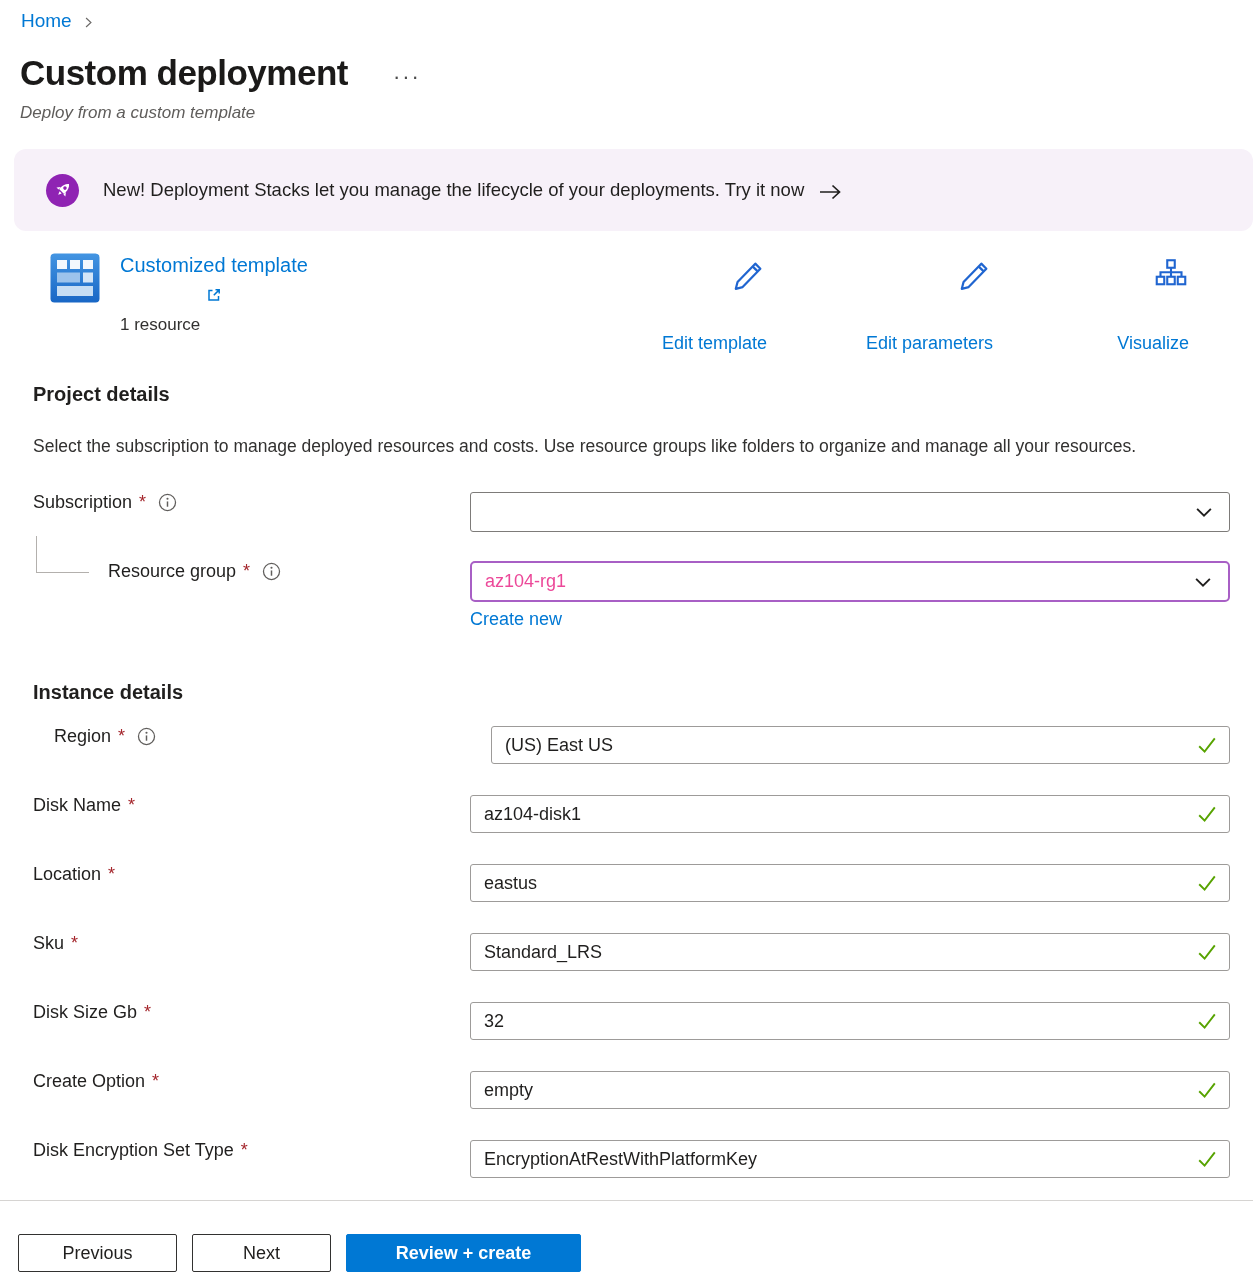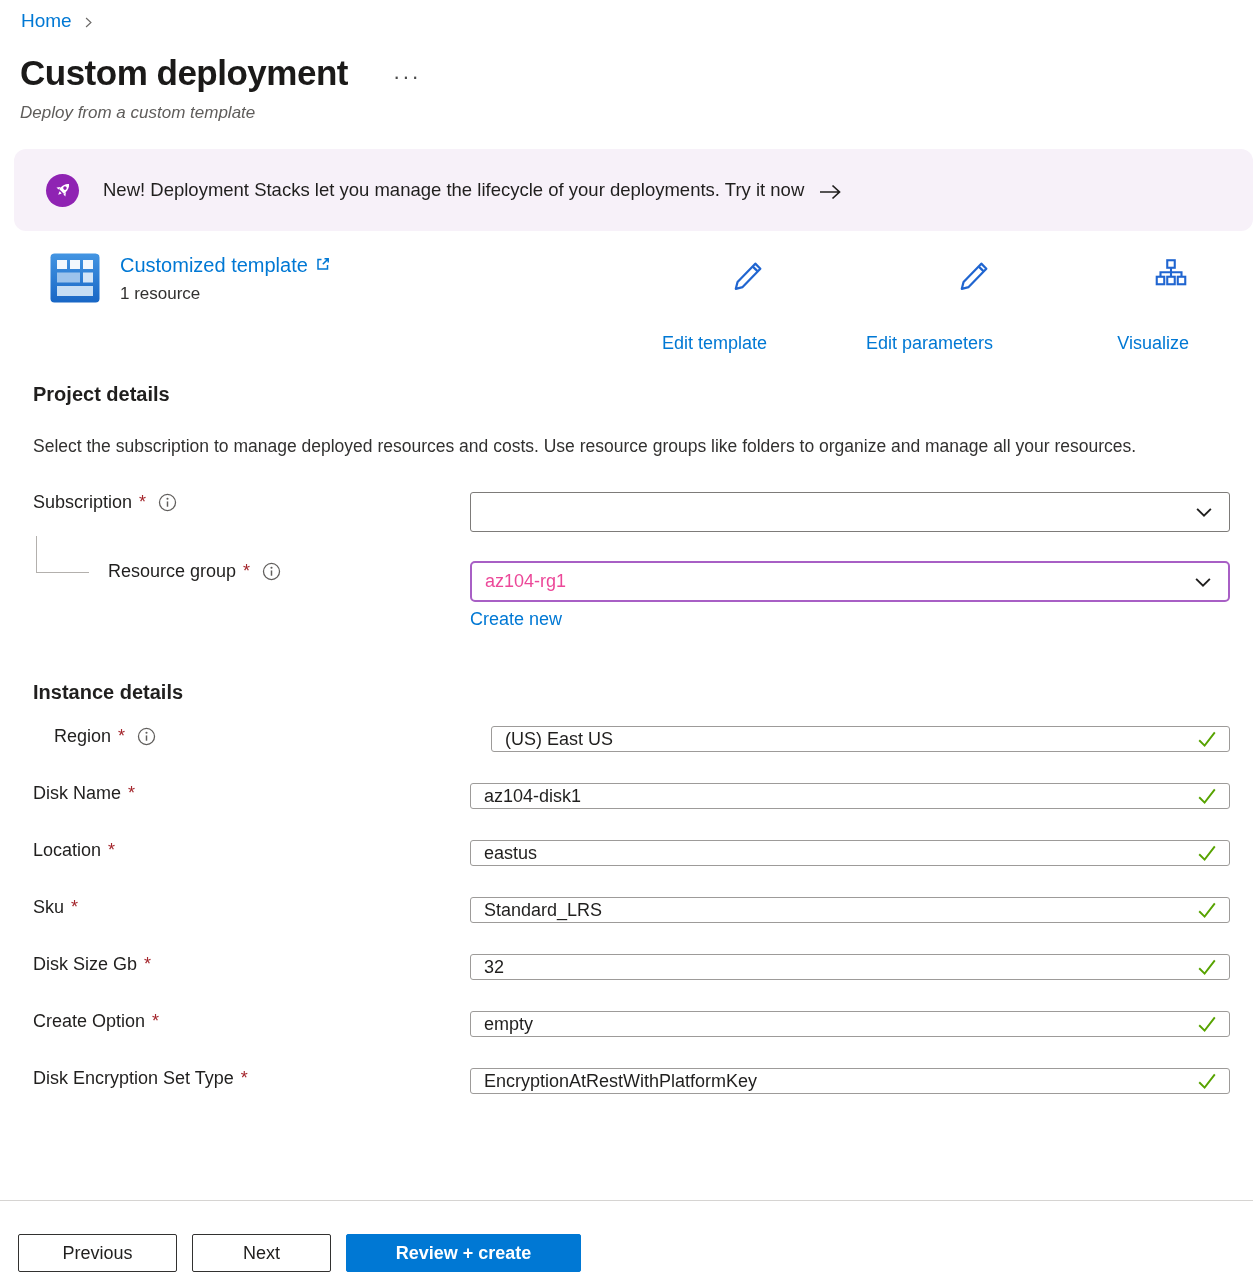--- a/index.html
+++ b/index.html
@@ -28,21 +28,21 @@
     display:flex; align-items:center; justify-content:center; }
   .banner-text { margin-left:24px; font-size:18.5px; color:#201f1e; }
   .banner-arrow { margin-left:14px; display:inline-flex; margin-top:3px; }
 
   
   .template-row { position:relative; margin-top:22px; height:72px; }
   .template-info { position:absolute; left:50px; top:0; display:flex; }
   .template-icon { width:50px; height:50px; flex:none; }
   .template-meta { margin-left:20px; }
   .template-link { display:flex; align-items:center; gap:7px; color:#0078d4; font-size:20px;
-    line-height:24px; text-decoration:none; cursor:pointer; }
+    line-height:24px; text-decoration:none; cursor:pointer;flex-direction:column; }
   .resource-count { margin-top:7px; font-size:17px; color:#323130; }
   .action { position:absolute; top:2px; display:flex; flex-direction:column; align-items:flex-end;
     color:#0078d4; cursor:pointer;gap:32px; }
   .action .a-icon { height:42px; display:flex; align-items:center; color:#2065d0; }
   .action .a-label { font-size:18px; margin-top:4px; }
   .action-1 { left:627px; width:140px; }
   .action-2 { left:833px; width:160px; }
   .action-3 { left:1069px; width:120px; }
 
   
@@ -58,21 +58,21 @@
   .label-col .info { margin-left:12px; display:inline-flex; cursor:pointer; }
   .control { flex:1; position:relative; }
   .indent { padding-left:75px; }
 
   .dropdown { height:40px; border:1px solid #7d7b79; border-radius:3px; background:#fff;
     display:flex; align-items:center; padding:0 44px 0 13px; font-size:18px; color:#ec4899;
     position:relative; cursor:pointer; }
   .dropdown.changed { border:2px solid #a85fc5; border-radius:5px; height:41px; }
   .chev { position:absolute; right:15px; top:50%; transform:translateY(-50%); display:inline-flex; }
 
-  .text-input { width:100%; height:26px; border:1px solid #9d9b99; border-radius:3px;
+  .text-input { width:100%; height:38px; border:1px solid #9d9b99; border-radius:3px;
     font-family:"Liberation Sans", sans-serif; font-size:18px; color:#201f1e;
     padding:0 44px 0 13px; outline:none; background:#fff; }
   .check { position:absolute; right:11px; top:50%; transform:translateY(-50%); display:inline-flex; }
 
   .project-block { position:relative; margin-top:30px; }
   .connector { position:absolute; left:36px; top:44px; width:53px; height:37px;
     border-left:1px solid #b3b0ad; border-bottom:1px solid #b3b0ad; }
   .rg-row { margin-top:29px; }
   .create-new-row { margin-top:7px; }
   .create-new { font-size:18px; color:#0078d4; text-decoration:none; cursor:pointer; }

